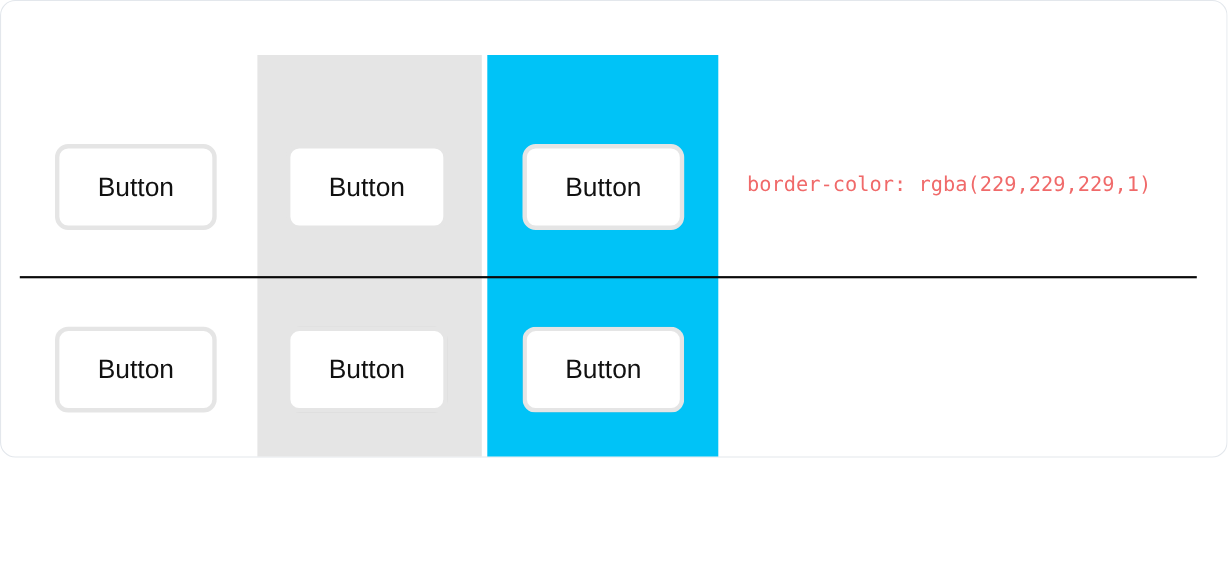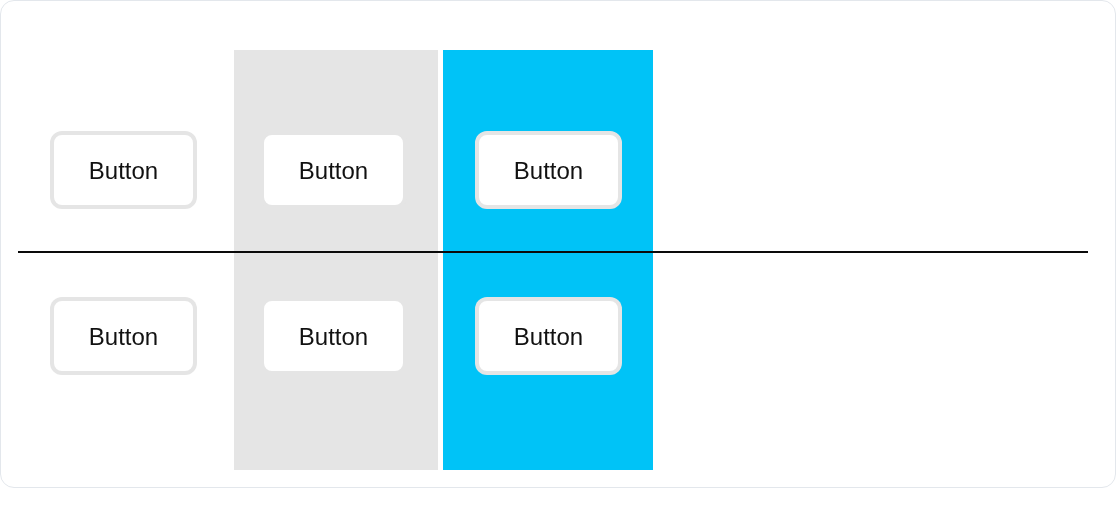--- a/index.html
+++ b/index.html
@@ -5,21 +5,21 @@
   html, body { margin: 0; padding: 0; background: #ffffff; }
   .stage {
     position: relative;
     width: 1116px;
     height: 520px;
     font-family: "Liberation Sans", sans-serif;
   }
   .card {
     position: absolute;
     left: 0; top: 0;
-    width: 1116px; height: 488px;
+    width: 1116px; height: 416px;
     box-sizing: border-box;
     background: #ffffff;
     border: 1px solid #e3e7ec;
     border-radius: 14px;
     overflow: hidden;
   }
   .panel {
     position: absolute;
     top: 49px;
     height: 420px;
@@ -80,20 +80,21 @@
     <div class="panel panel-cyan" style="background-color: rgb(0, 195, 247);"></div>
 
     <div class="divider" style="background-color: rgb(10, 10, 10);"></div>
 
     <button class="demo-btn row1 col1" style="border-color: rgb(229, 229, 229); background-color: rgb(255, 255, 255);">Button</button>
 
     <button class="demo-btn row1 col2" style="border-color: rgb(229, 229, 229); background-color: rgb(255, 255, 255);">Button</button>
 
     <button class="demo-btn row1 col3" style="border-color: rgb(229, 229, 229); background-color: rgb(255, 255, 255);">Button</button>
 
+    <div class="annotation row1-note" style="color: rgb(240, 106, 106);">border-color: rgba(229,229,229,1)</div>
 
     <button class="demo-btn row2 col1" style="border-color: rgba(0, 0, 0, 0.1); background-color: rgb(255, 255, 255);">Button</button>
 
     <button class="demo-btn row2 col2" style="border-color: rgba(0, 0, 0, 0.1); background-color: rgb(255, 255, 255);">Button</button>
 
     <button class="demo-btn row2 col3" style="border-color: rgba(0, 0, 0, 0.1); background-color: rgb(255, 255, 255);">Button</button>
 
   </div>
 </div>
 

